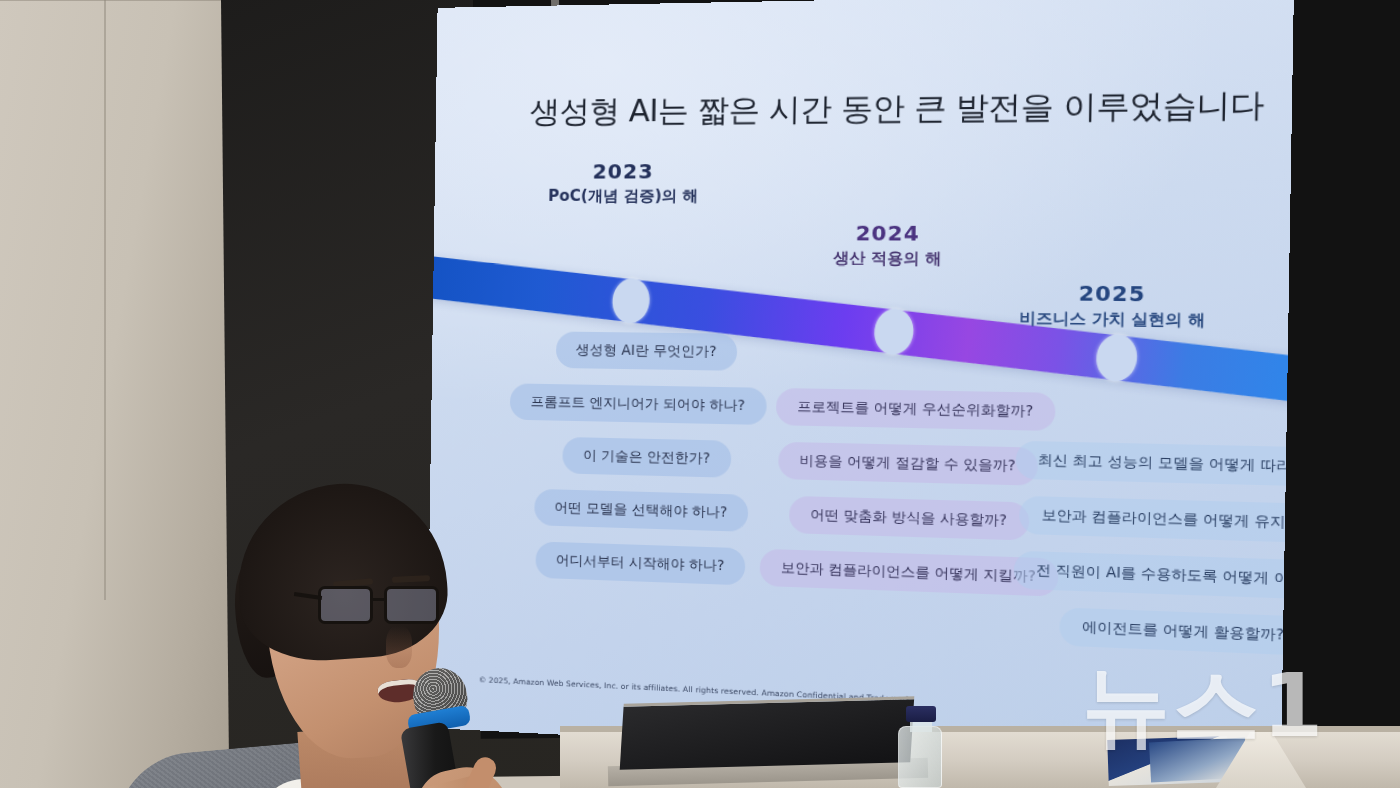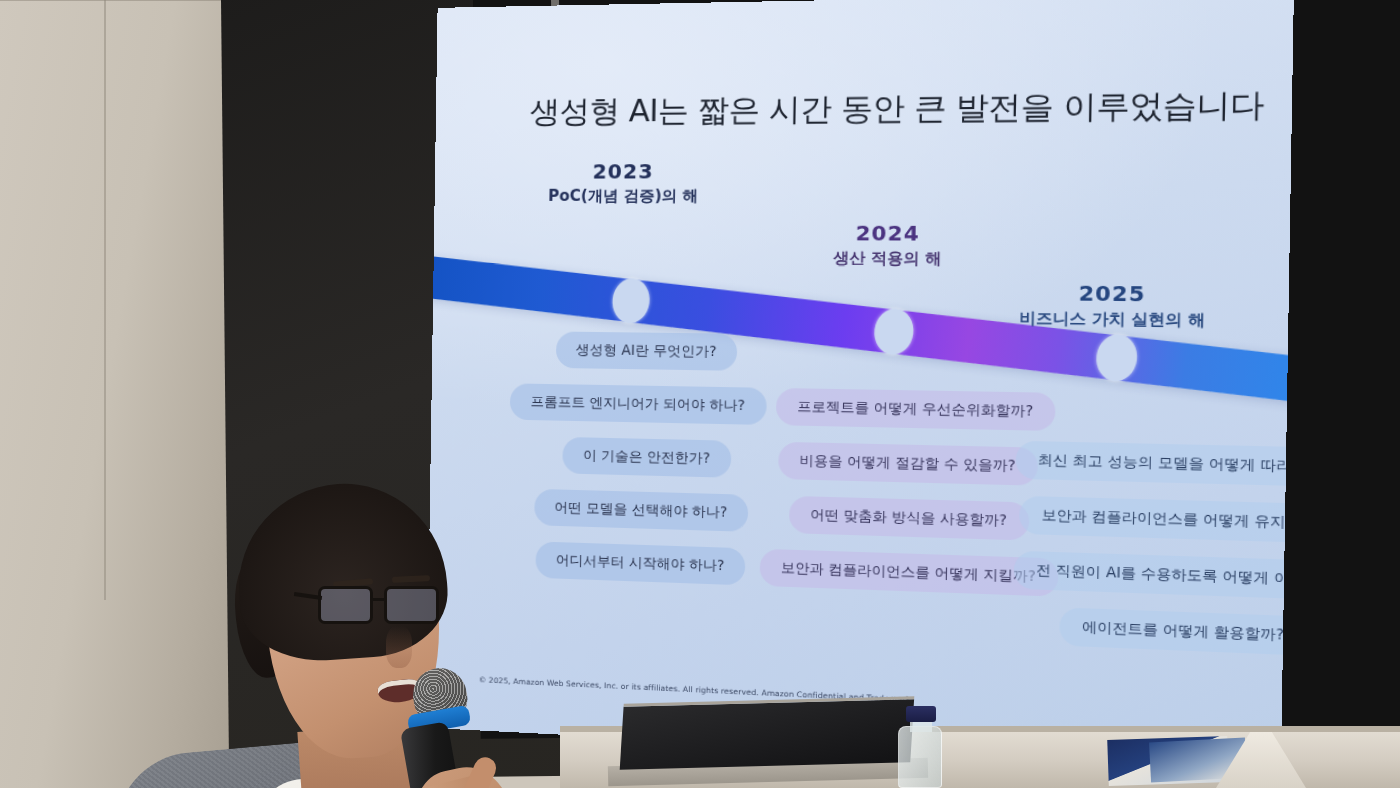--- a/index.html
+++ b/index.html
@@ -423,14 +423,17 @@
     <div class="mic-head"></div>
     <div class="mic-ring"></div>
     <div class="mic-body"></div>
 
     <div class="hand"></div>
     <div class="finger f1"></div>
 
     <div class="thumb"></div>
   </div>
 
+  <div class="watermark">
+    <div class="wm-text">뉴스1</div>
+  </div>
 
 </div>
 
 </body></html>

